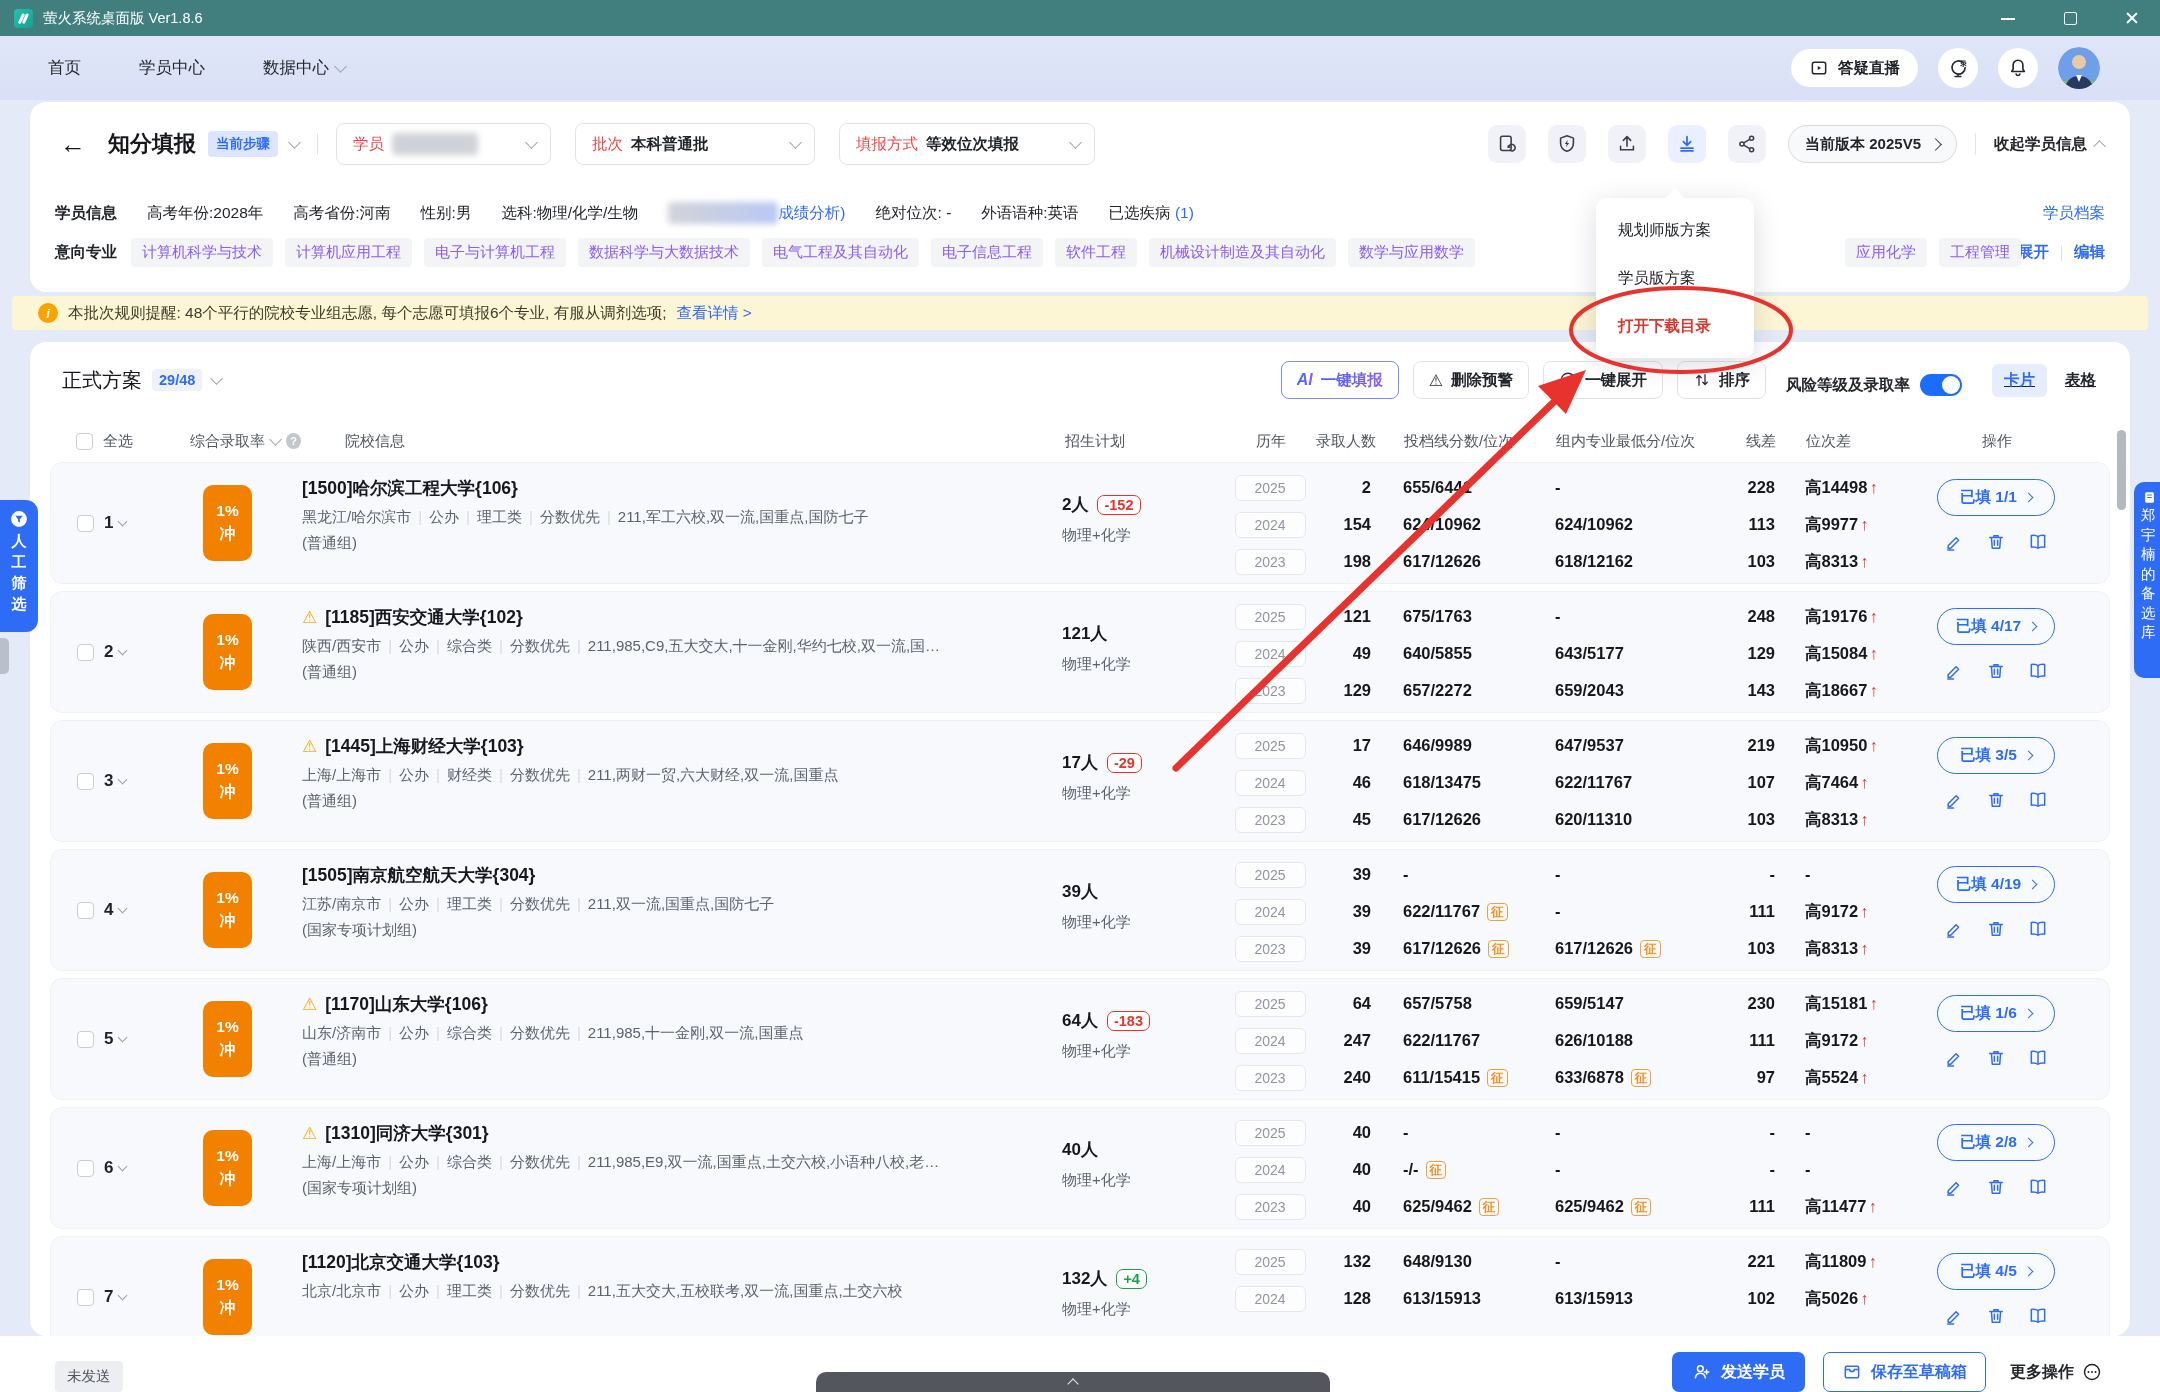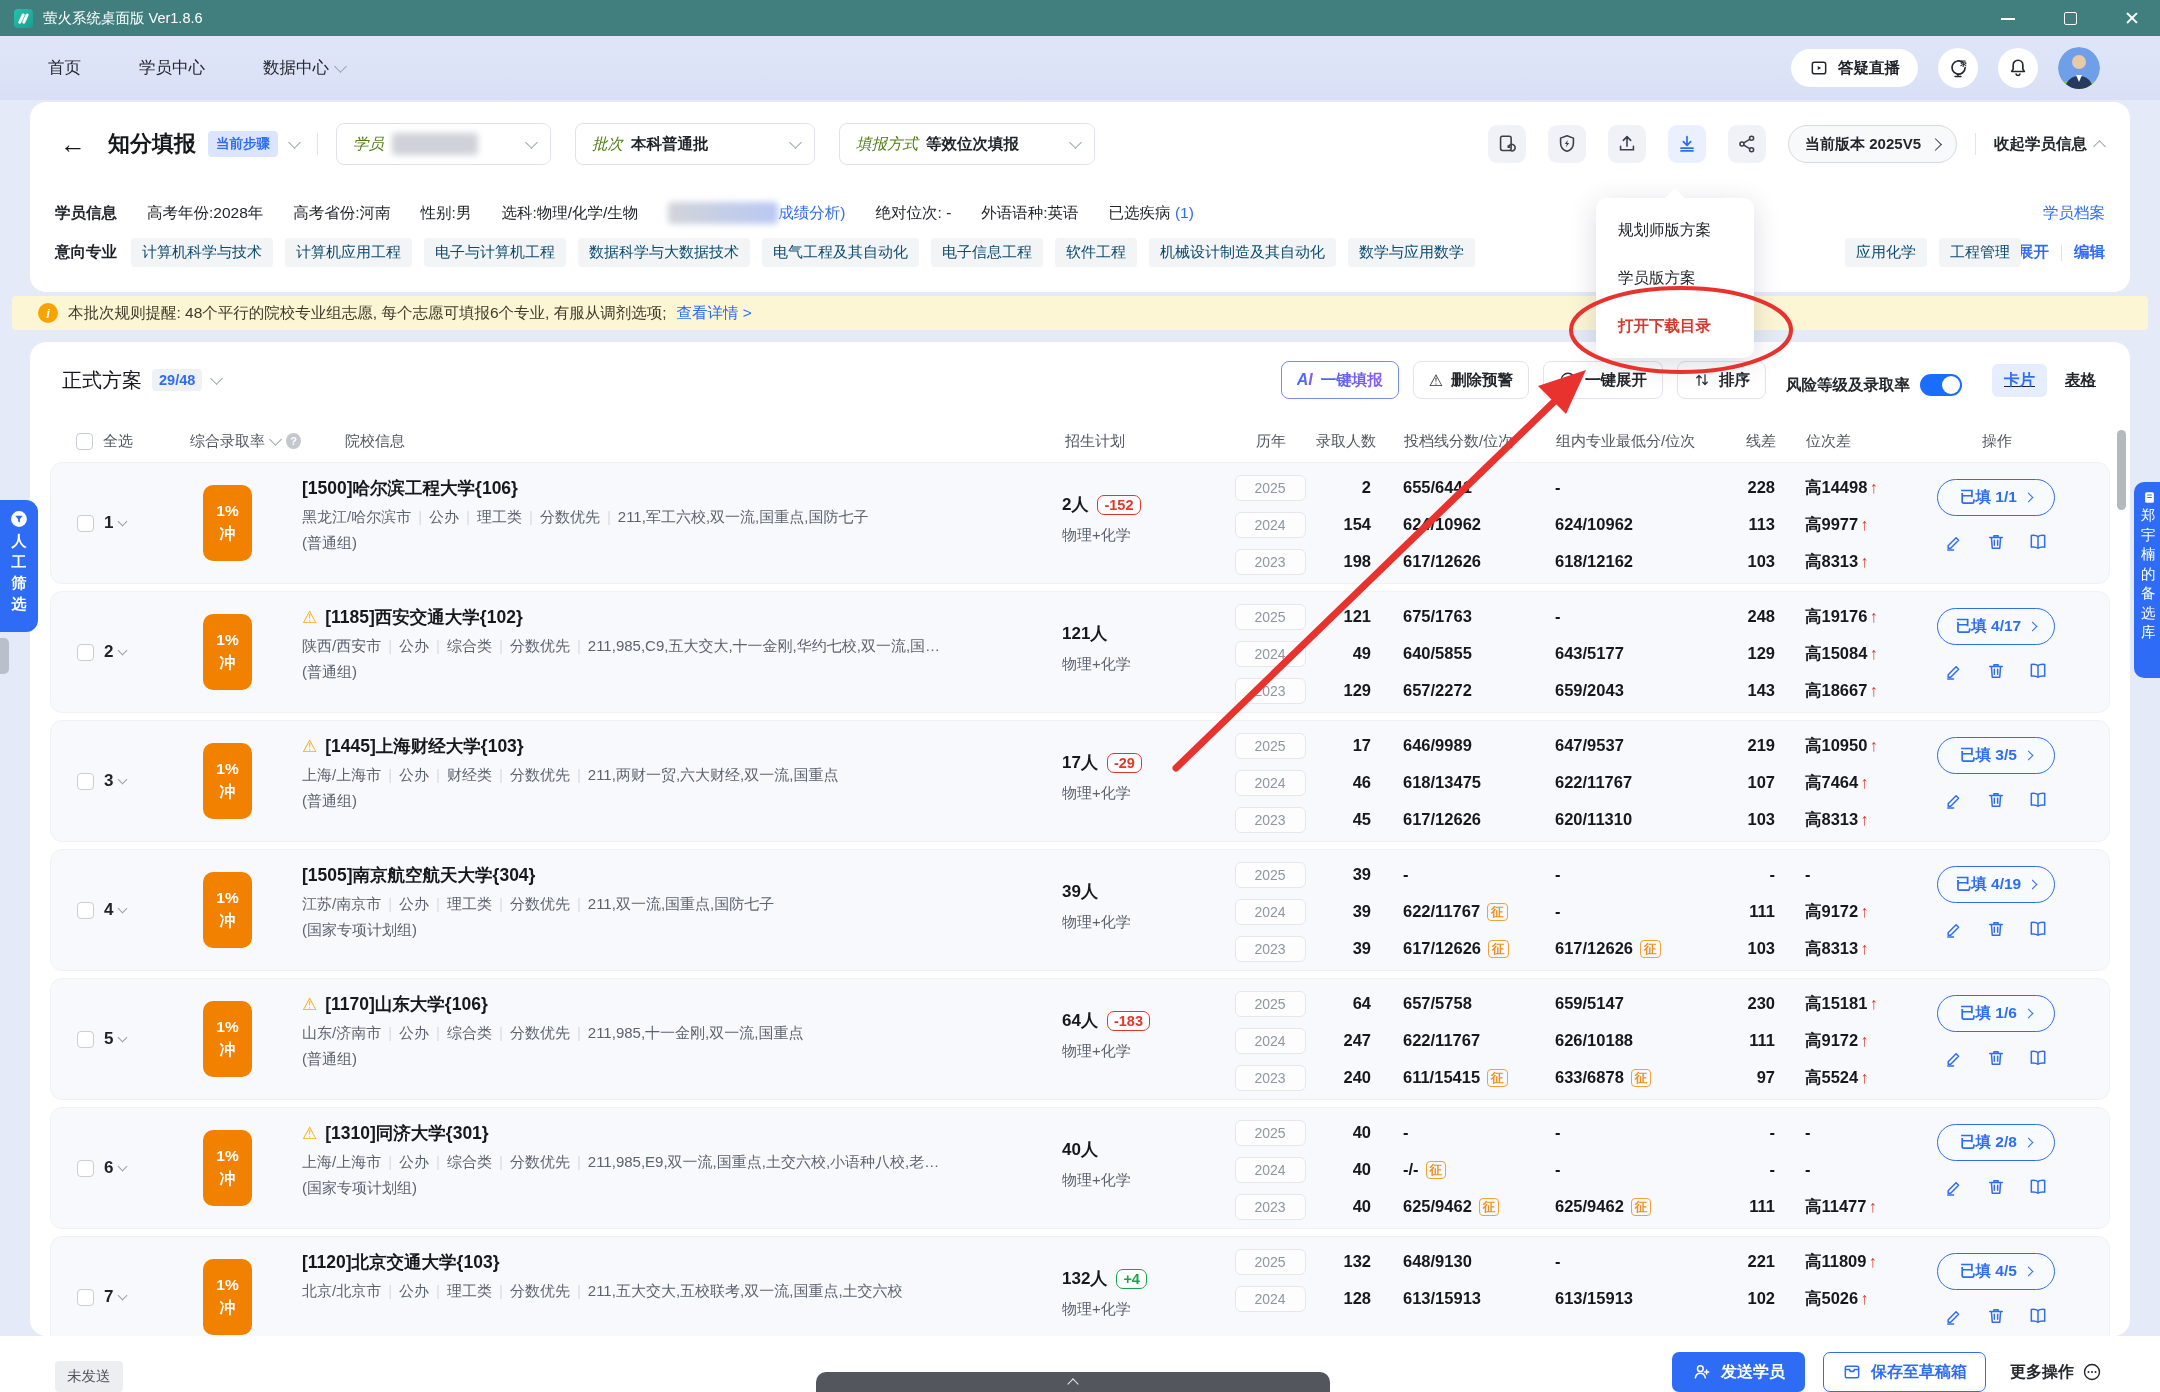--- a/index.html
+++ b/index.html
@@ -38,38 +38,38 @@
   .chev-dark { border-color:#3a3f47; }
 
   
   .header-card { position:absolute; left:30px; top:102px; width:2100px; height:190px; background:#fff; border-radius:16px; z-index:6; }
   .header-row { position:absolute; left:30px; right:26px; top:20px; height:44px; display:flex; align-items:center; }
   .back { font-size:26px; font-weight:700; color:#17181c; cursor:pointer; line-height:1; margin-right:22px; }
   .page-title { font-size:22px; font-weight:800; color:#17181c; }
   .step-badge { background:#dbe5ff; color:#2f6cf6; font-size:13.5px; font-weight:700; border-radius:4px; padding:4px 8px; margin-left:12px; }
   .hdr-div { width:1px; height:22px; background:#e3e5ea; margin:0 18px; }
   .hsel { height:42px; border:1px solid #e0e3ea; border-radius:8px; background:#fff; display:flex; align-items:center; padding:0 14px 0 16px; margin-right:24px; cursor:pointer; }
-  .hsel .lab { color:#4d7c0f; font-size:15.5px; margin-right:8px;font-style:italic; }
+  .hsel .lab { color:#ef4444; font-size:15.5px; margin-right:8px; }
   .hsel .val { color:#1f2329; font-size:15.5px; font-weight:600; }
   .hsel .chev { margin-left:auto; }
   .hsel1 { width:215px; } .hsel2 { width:240px; } .hsel3 { width:256px; margin-right:0; }
   .blur-block { height:22px; border-radius:4px; background:#cfd2d8; filter:blur(3px); }
   .icon-btn { width:38px; height:38px; border-radius:9px; background:#f0f2f7; display:flex; align-items:center; justify-content:center; margin-left:22px; cursor:pointer; flex:0 0 auto; }
   .icon-btn.active { background:#eaf0ff; }
   .version-btn { height:38px; border:1px solid #d7dae1; background:#f8f9fb; border-radius:19px; display:flex; align-items:center; gap:10px; padding:0 16px; font-size:15px; font-weight:600; color:#23262b; margin-left:22px; cursor:pointer; white-space:nowrap; }
   .collapse-link { display:flex; align-items:center; gap:8px; font-size:15.5px; color:#23262b; font-weight:600; cursor:pointer; white-space:nowrap; }
 
   .student-row { position:absolute; left:25px; right:25px; top:100px; display:flex; align-items:center; gap:30px; font-size:15.5px; color:#23262b; }
   .student-row .row-label { font-weight:800; }
   .link-blue { color:#2f6cf6; cursor:pointer; }
   .score-wrap { display:flex; align-items:center; }
   .majors-row { position:absolute; left:25px; right:25px; top:136px; display:flex; align-items:center; }
   .majors-row .row-label { font-weight:800; font-size:15.5px; margin-right:14px; white-space:nowrap; }
   .tags { display:flex; align-items:center; gap:12px; }
-  .tag { background:#f3f4f6; border-radius:4px; padding:5px 11px; font-size:15px; color:#0c4a6e; white-space:nowrap; }
+  .tag { background:#f3f4f6; border-radius:4px; padding:5px 11px; font-size:15px; color:#8b5cf6; white-space:nowrap; }
   .tag-abs { position:absolute; top:0; }
   .majors-links { margin-left:auto; display:flex; align-items:center; gap:12px; font-size:15.5px; font-weight:600; white-space:nowrap; }
   .mini-div { width:1px; height:16px; background:#dfe2e8; }
 
   
   .notice { position:absolute; left:12px; top:296px; width:2136px; height:34px; background:#fdf6d5; border-radius:4px; display:flex; align-items:center; padding:0 26px; gap:10px; font-size:15.5px; color:#3f3a28; z-index:4; }
   .notice-icon { width:20px; height:20px; border-radius:50%; background:#f7a400; color:#fff; font-size:13px; font-weight:800; display:flex; align-items:center; justify-content:center; font-style:italic; }
 
   
   .main-card { position:absolute; left:30px; top:342px; width:2100px; height:994px; background:#fff; border-radius:16px; overflow:hidden; z-index:3; }

